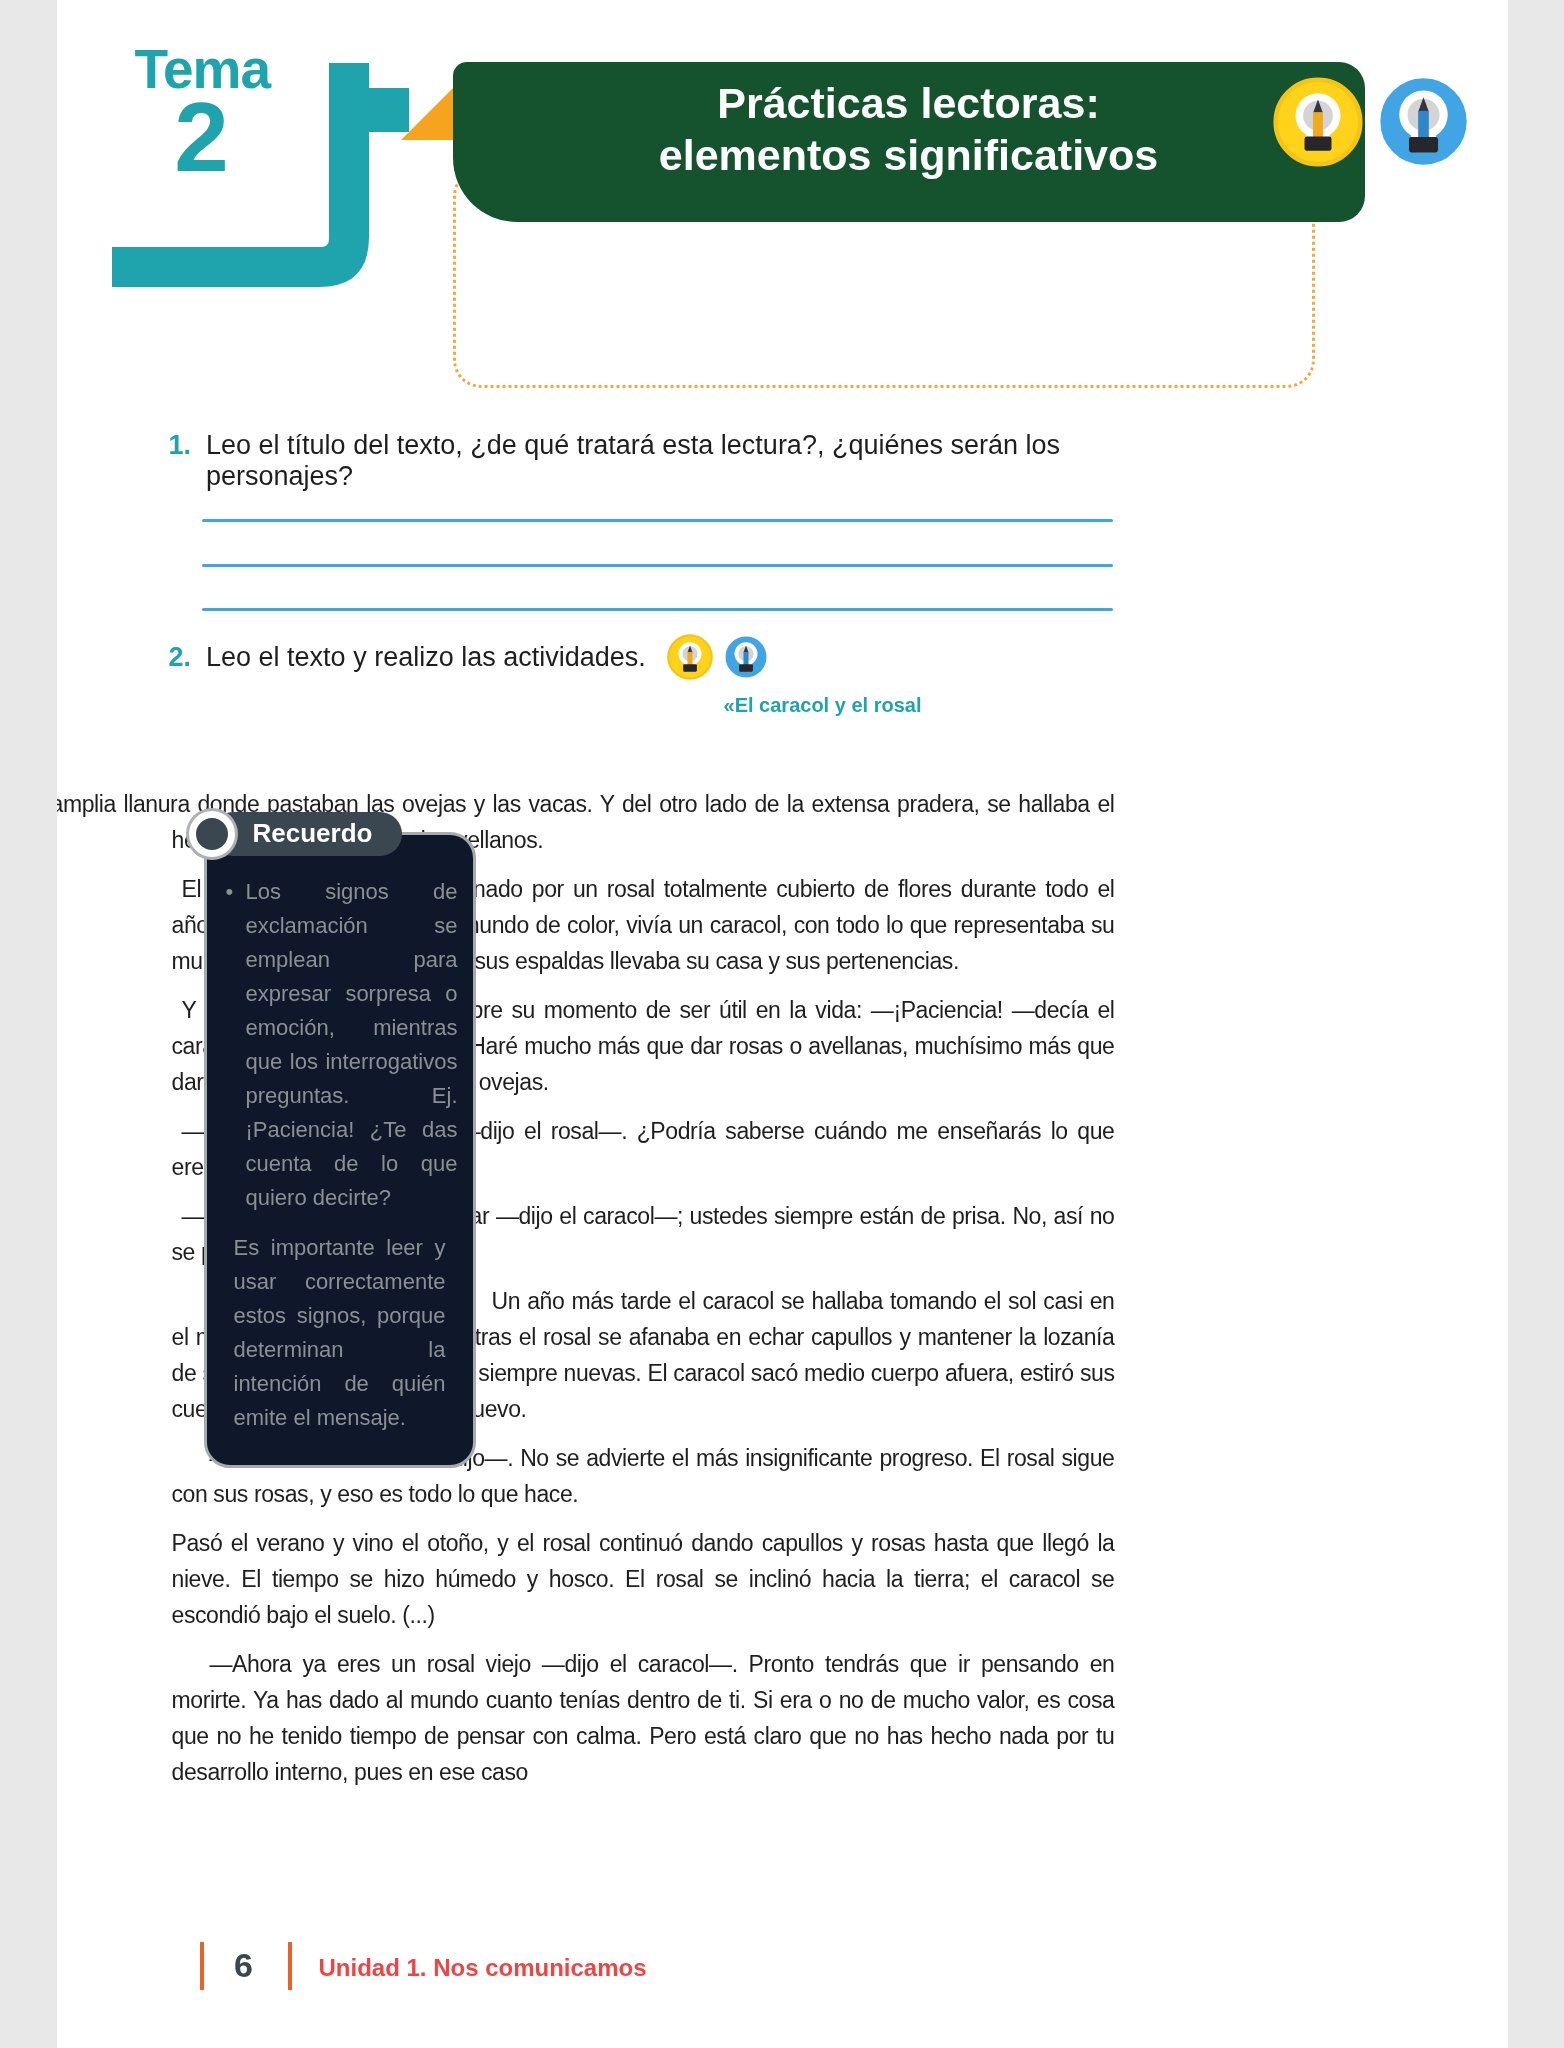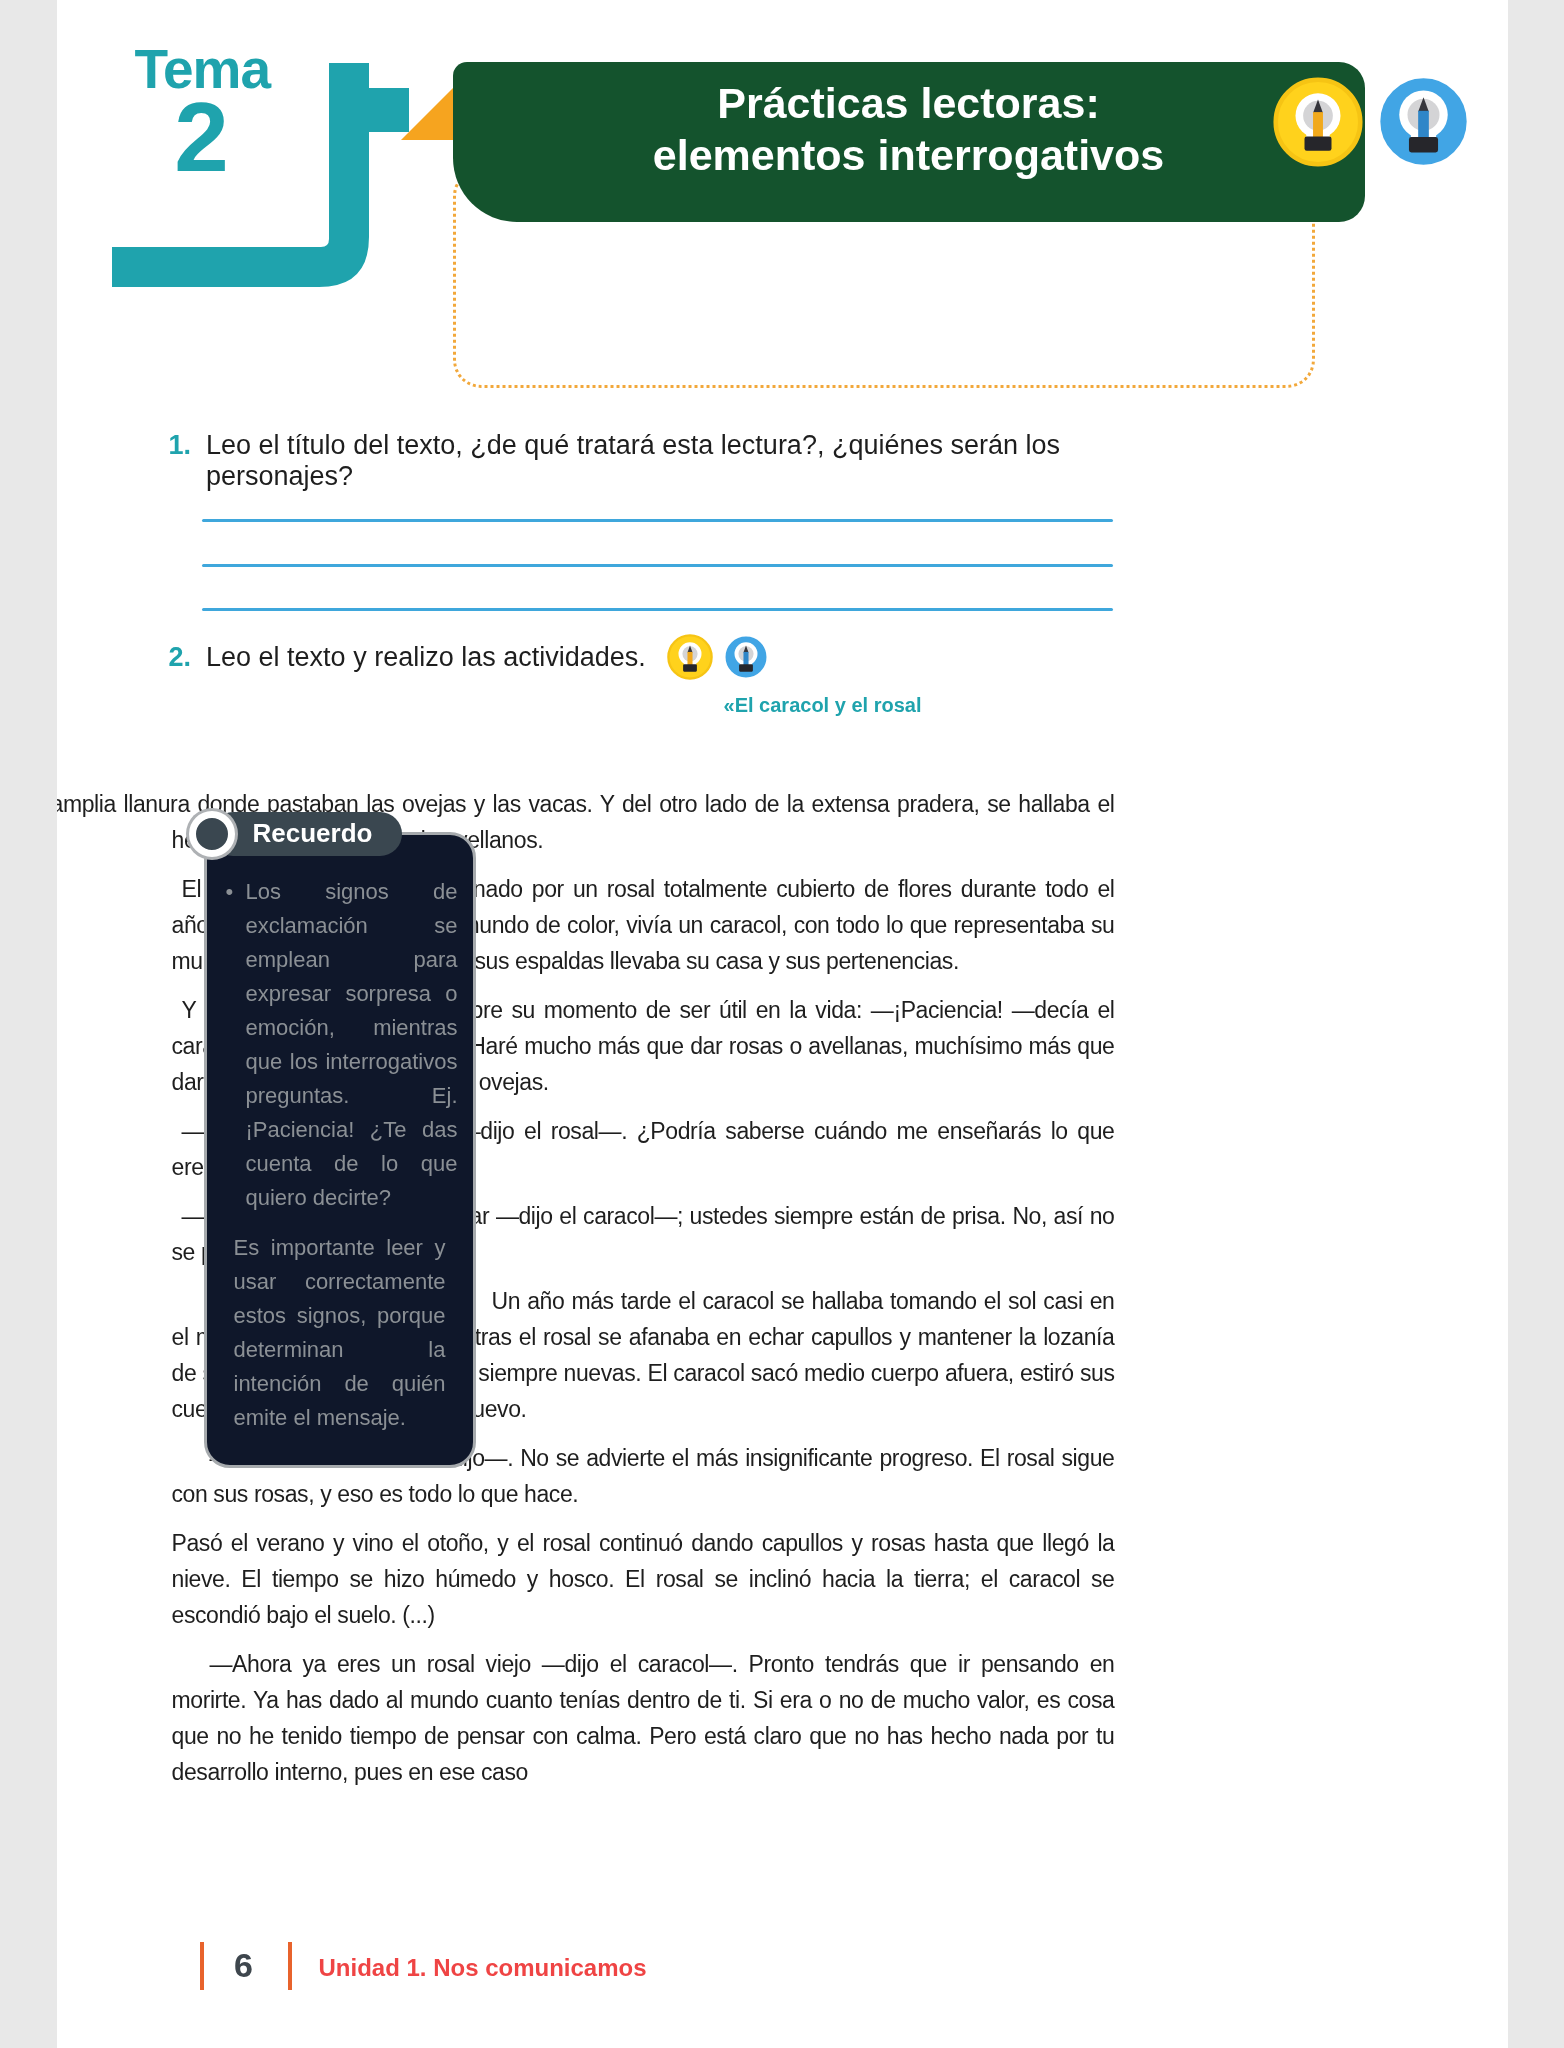--- a/index.html
+++ b/index.html
@@ -91,21 +91,21 @@
   </svg>
 
   <div class="tema">
     <div class="tema-word">Tema</div>
     <div class="tema-num">2</div>
   </div>
 
   <div class="banner">
     <div class="banner-title">
       <div>Prácticas lectoras:</div>
-      <div>elementos interrogativos</div>
+      <div>elementos significativos</div>
     </div>
   </div>
 
   <svg class="bulb-big-yellow bulb-yellow" viewBox="0 0 100 100">
       <use href="#bulb"></use>
     </svg>
   <svg class="bulb-big-blue bulb-blue" viewBox="0 0 100 100">
       <use href="#bulb"></use>
     </svg>
 

